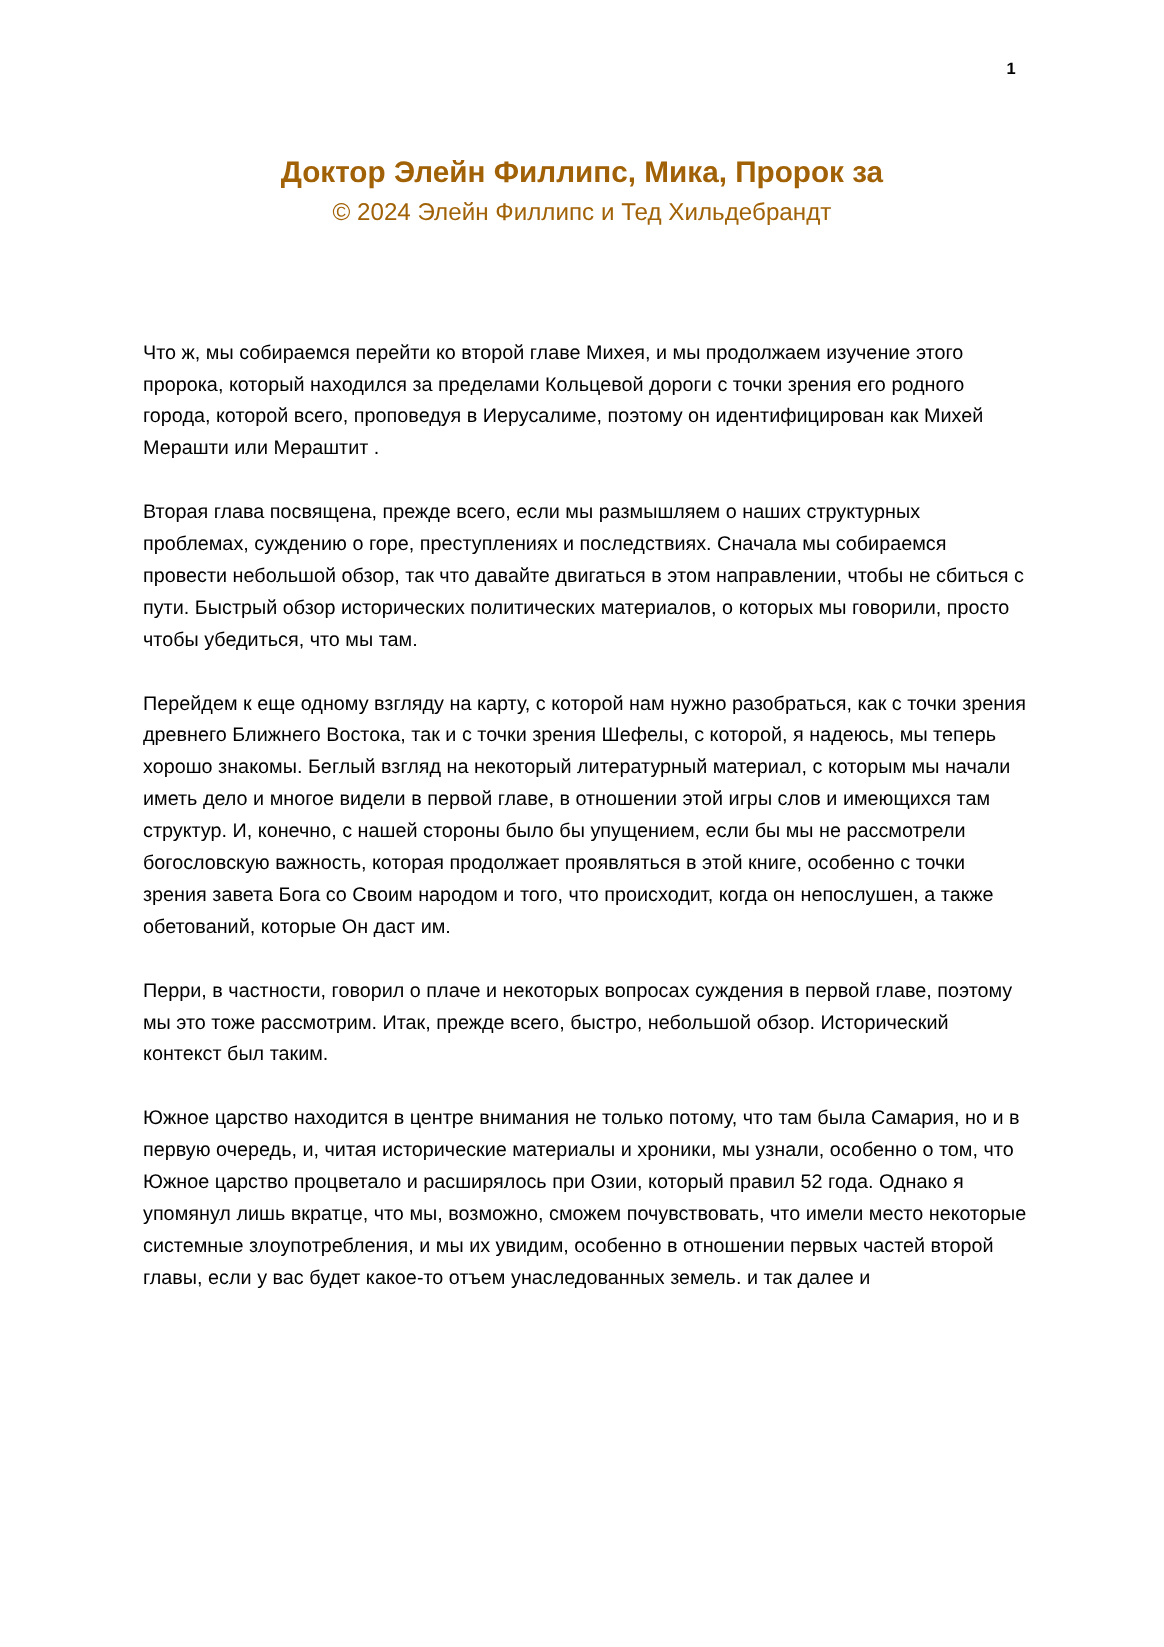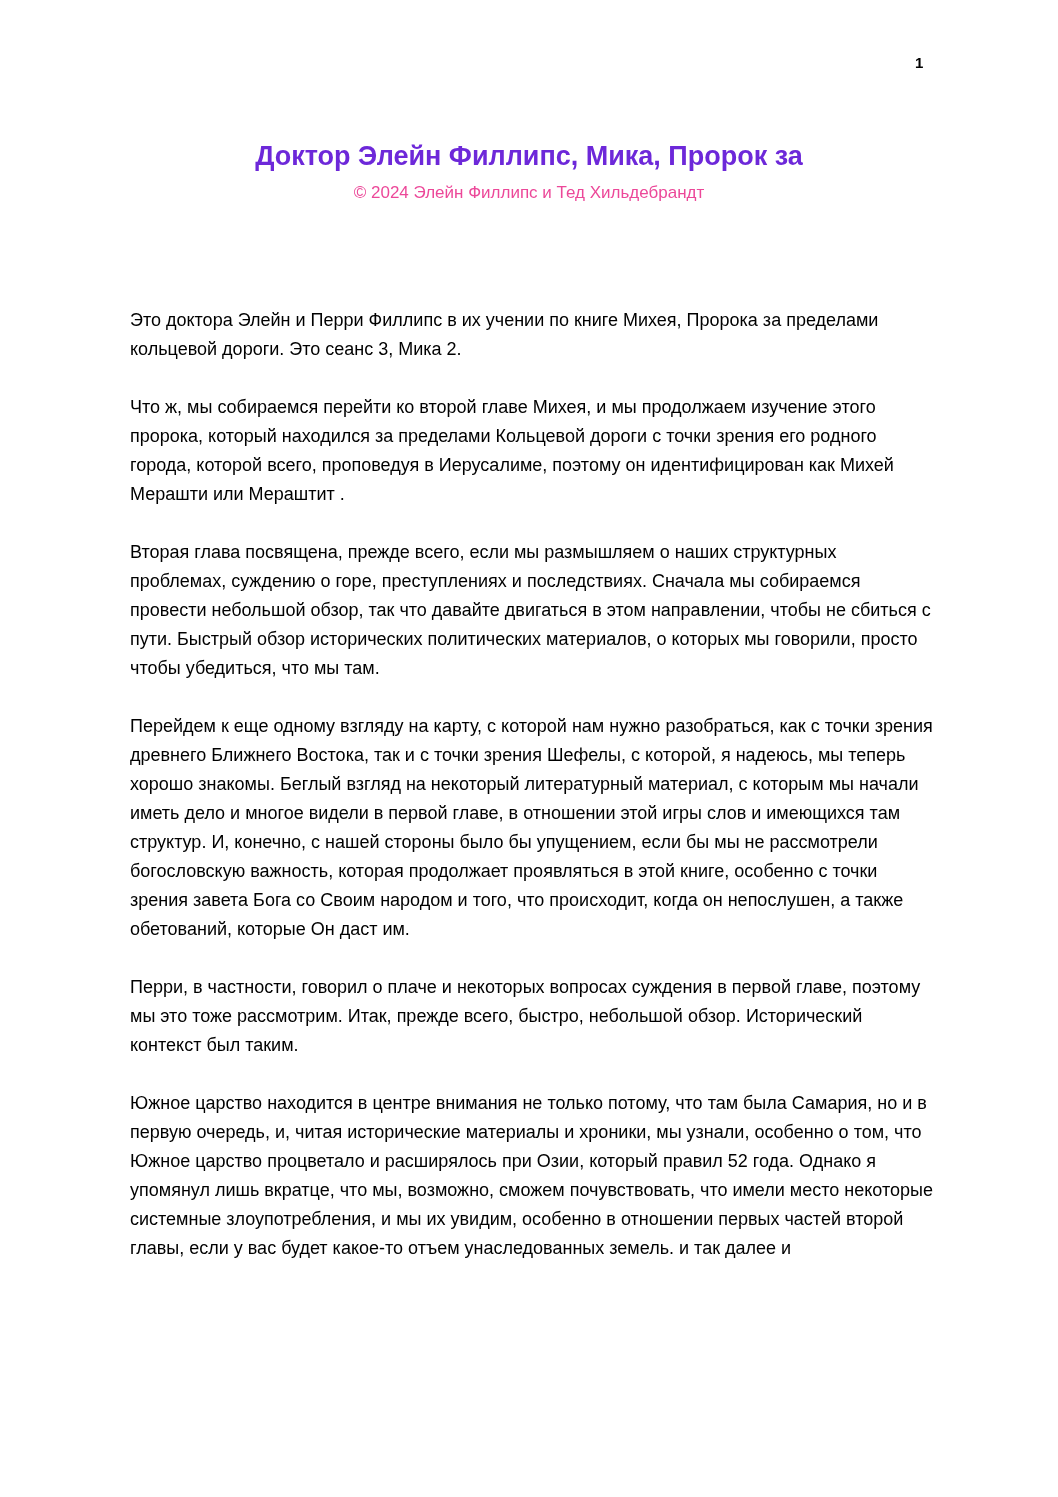--- a/index.html
+++ b/index.html
@@ -29,28 +29,28 @@
     position: absolute;
     top: 136px;
     left: 110px;
     width: 838px;
     text-align: center;
   }
   .title-line {
     font-size: 27px;
     font-weight: 700;
     line-height: 41px;
-    color: #6d28d9;
+    color: #a16207;
   }
   .copyright {
     margin-top: 4px;
-    font-size: 17px;
+    font-size: 22px;
     font-weight: 400;
     line-height: 24px;
-    color: #ec4899;
+    color: #a16207;
   }
   .body-text {
     position: absolute;
     top: 306px;
     left: 130px;
     width: 806px;
   }
   .para {
     font-size: 18px;
     line-height: 29px;
@@ -65,21 +65,20 @@
 <div class="page">
 
   <div class="page-number">1</div>
 
   <div class="title-block">
     <div class="title-line">Доктор Элейн Филлипс, Мика, Пророк за</div>
     <div class="copyright">© 2024 Элейн Филлипс и Тед Хильдебрандт</div>
   </div>
 
   <div class="body-text">
-    <p class="para">Это доктора Элейн и Перри Филлипс в их учении по книге Михея, Пророка за пределами кольцевой дороги. Это сеанс 3, Мика 2.</p>
     <p class="para">Что ж, мы собираемся перейти ко второй главе Михея, и мы продолжаем изучение этого пророка, который находился за пределами Кольцевой дороги с точки зрения его родного города, которой всего, проповедуя в Иерусалиме, поэтому он идентифицирован как Михей Мерашти или Мераштит .</p>
     <p class="para">Вторая глава посвящена, прежде всего, если мы размышляем о наших структурных проблемах, суждению о горе, преступлениях и последствиях. Сначала мы собираемся провести небольшой обзор, так что давайте двигаться в этом направлении, чтобы не сбиться с пути. Быстрый обзор исторических политических материалов, о которых мы говорили, просто чтобы убедиться, что мы там.</p>
     <p class="para">Перейдем к еще одному взгляду на карту, с которой нам нужно разобраться, как с точки зрения древнего Ближнего Востока, так и с точки зрения Шефелы, с которой, я надеюсь, мы теперь хорошо знакомы. Беглый взгляд на некоторый литературный материал, с которым мы начали иметь дело и многое видели в первой главе, в отношении этой игры слов и имеющихся там структур. И, конечно, с нашей стороны было бы упущением, если бы мы не рассмотрели богословскую важность, которая продолжает проявляться в этой книге, особенно с точки зрения завета Бога со Своим народом и того, что происходит, когда он непослушен, а также обетований, которые Он даст им.</p>
     <p class="para">Перри, в частности, говорил о плаче и некоторых вопросах суждения в первой главе, поэтому мы это тоже рассмотрим. Итак, прежде всего, быстро, небольшой обзор. Исторический контекст был таким.</p>
     <p class="para">Южное царство находится в центре внимания не только потому, что там была Самария, но и в первую очередь, и, читая исторические материалы и хроники, мы узнали, особенно о том, что Южное царство процветало и расширялось при Озии, который правил 52 года. Однако я упомянул лишь вкратце, что мы, возможно, сможем почувствовать, что имели место некоторые системные злоупотребления, и мы их увидим, особенно в отношении первых частей второй главы, если у вас будет какое-то отъем унаследованных земель. и так далее и</p>
   </div>
 
 </div>
 
 </body></html>

